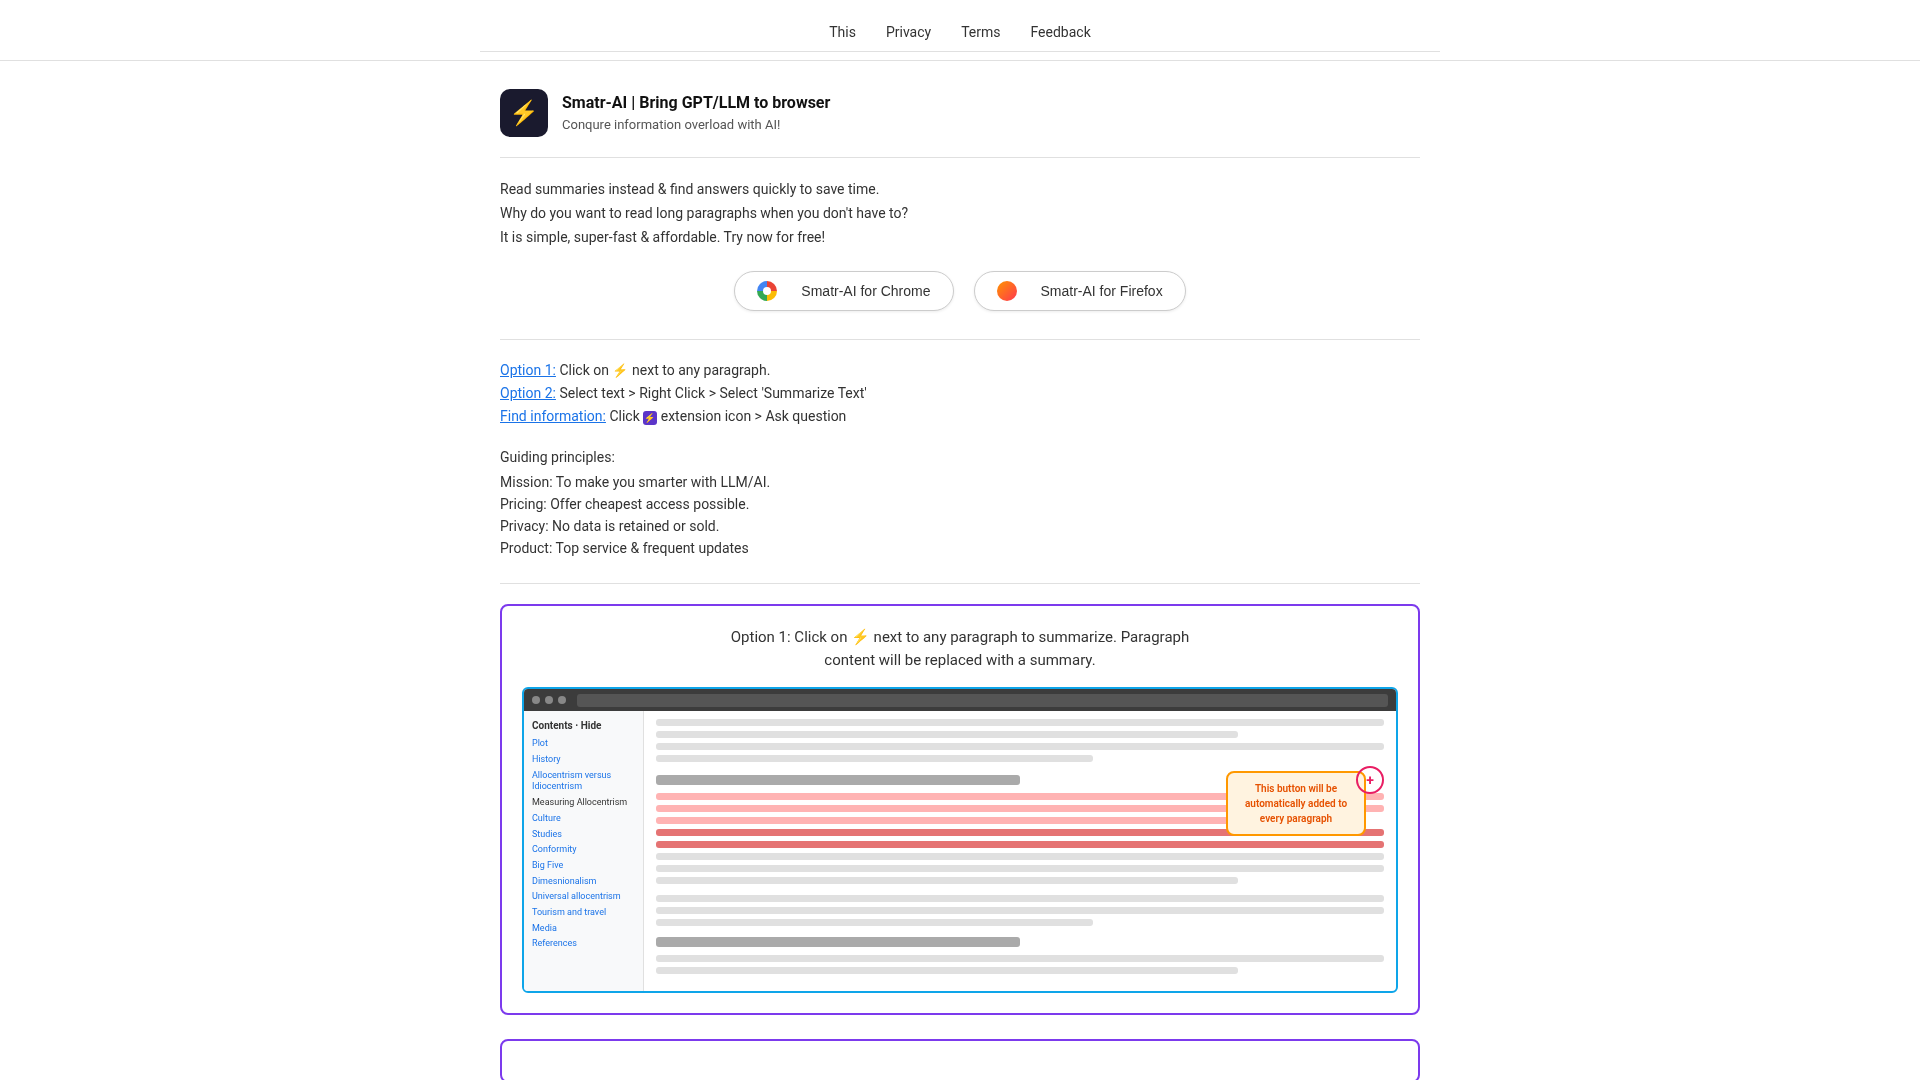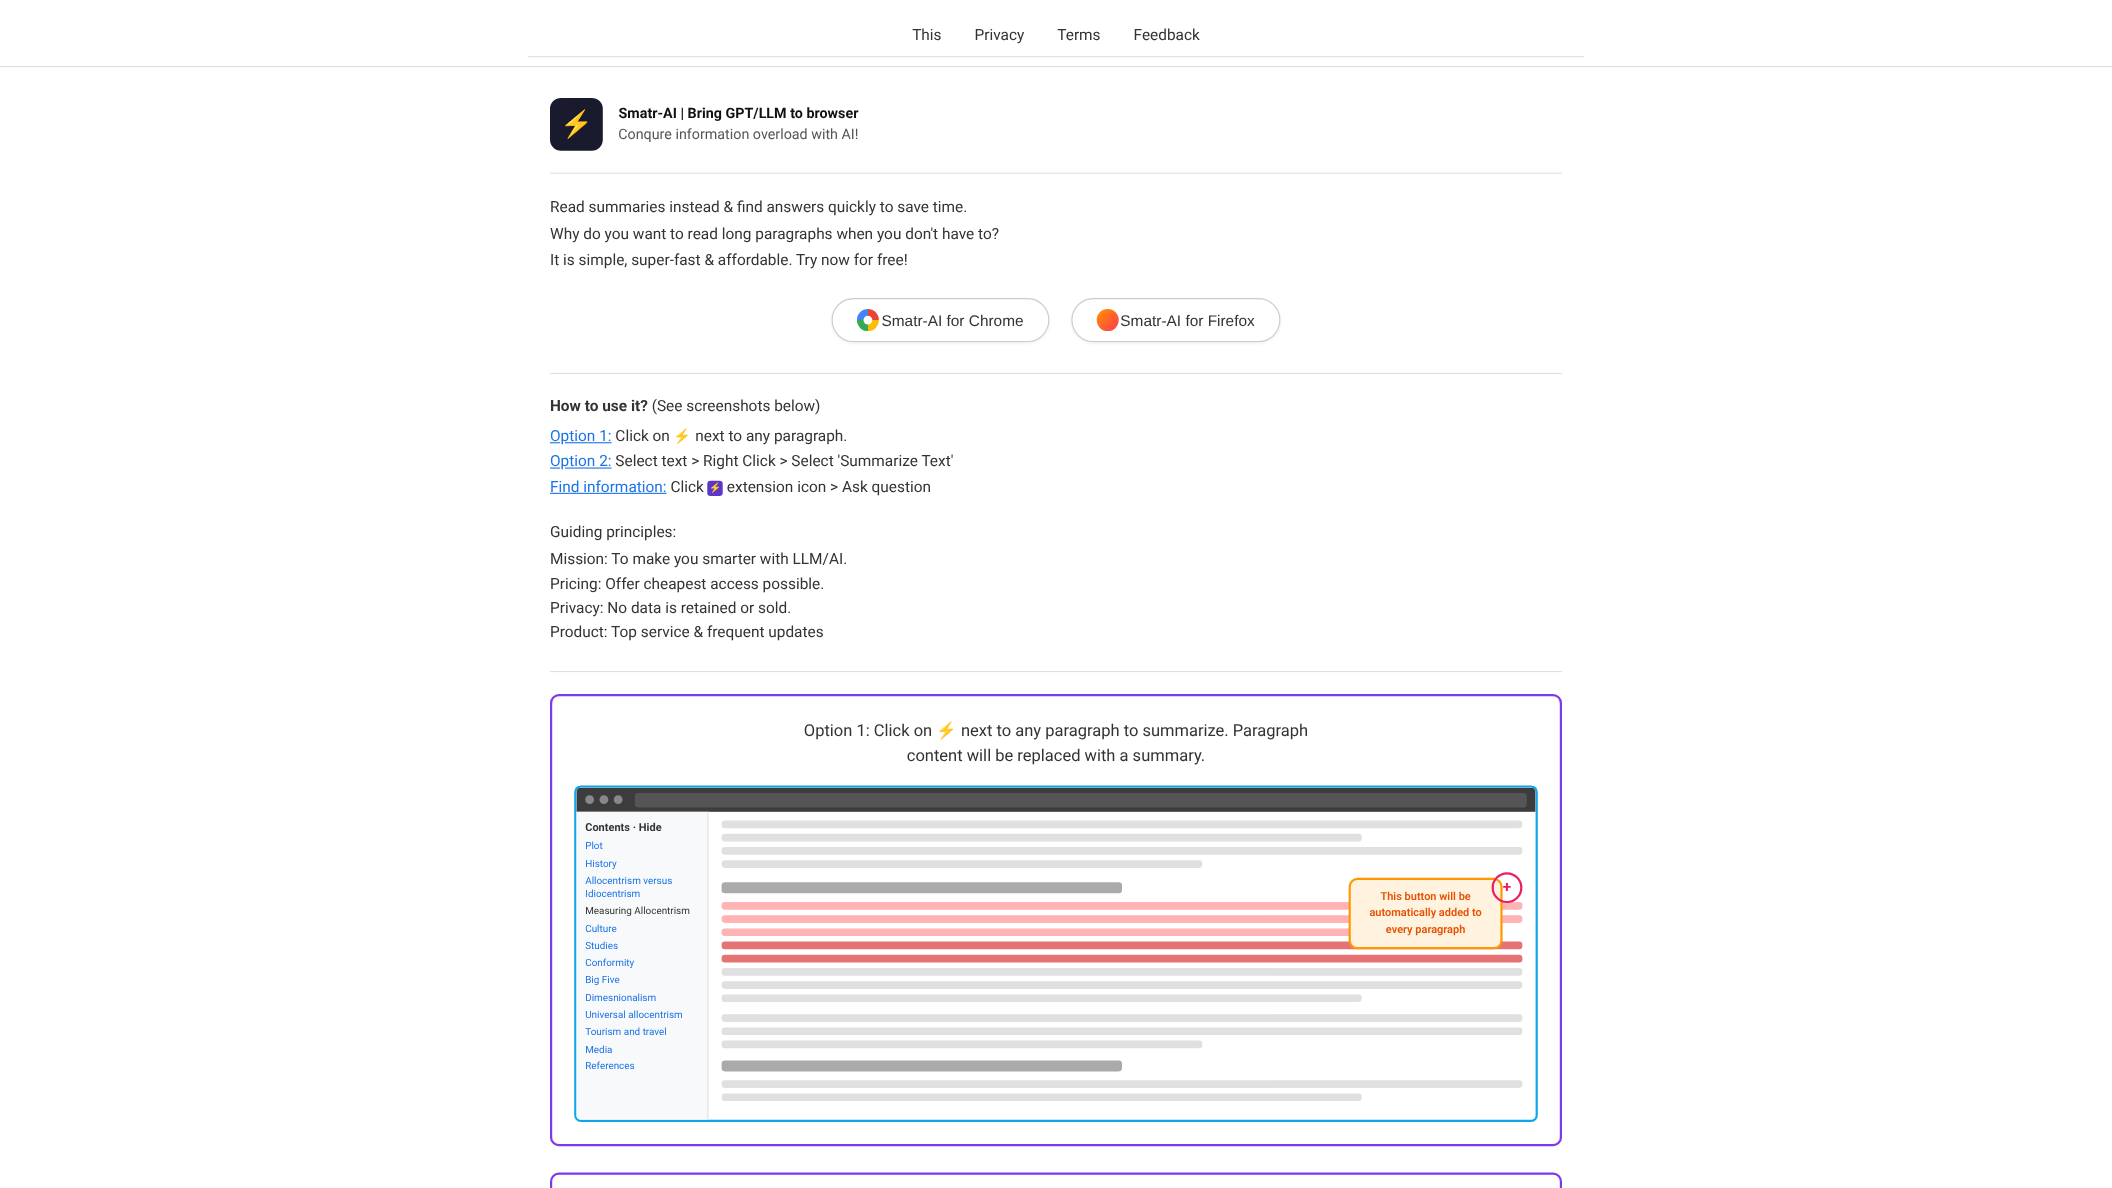--- a/index.html
+++ b/index.html
@@ -46,21 +46,21 @@
       height: 48px;
       background: #1a1a2e;
       border-radius: 10px;
       display: flex;
       align-items: center;
       justify-content: center;
       font-size: 24px;
       flex-shrink: 0;
     }
     .app-title {
-      font-size: 13px;
+      font-size: 16px;
       font-weight: 700;
       color: #111;
       text-align: right;
     }
     .app-subtitle {
       font-size: 13px;
       color: #555;
     }
 
     
@@ -74,21 +74,21 @@
     
     .cta-buttons {
       display: flex;
       gap: 20px;
       margin-bottom: 28px;
       justify-content: center;
     }
     .cta-btn {
       display: flex;
       align-items: center;
-      gap: 2px;
+      gap: 24px;
       padding: 9px 22px;
       border: 1px solid #ccc;
       border-radius: 24px;
       background: #fff;
       font-size: 14px;
       cursor: pointer;
       color: #333;
       font-weight: 500;
       box-shadow: 0 1px 3px rgba(0,0,0,0.08);
     }
@@ -349,24 +349,20 @@
       </button>
       <button class="cta-btn">
         <span class="firefox-icon"></span>
         <span>Smatr-AI for Firefox</span>
       </button>
     </div>
 
     <hr class="divider">
 
     <div class="how-to-use">
-      <p>
-        <strong>How to use it?</strong>
-        <span>(See screenshots below)</span>
-      </p>
       <p style="margin-top:6px;">
         <span class="option-link" style="color:#1a73e8;text-decoration:underline;">Option 1:</span>
         <span> Click on <span class="lightning-small">⚡</span> next to any paragraph.</span>
       </p>
       <p>
         <span class="option-link" style="color:#1a73e8;text-decoration:underline;">Option 2:</span>
         <span> Select text &gt; Right Click &gt; Select 'Summarize Text'</span>
       </p>
       <p>
         <span class="option-link" style="color:#1a73e8;text-decoration:underline;">Find information:</span>

